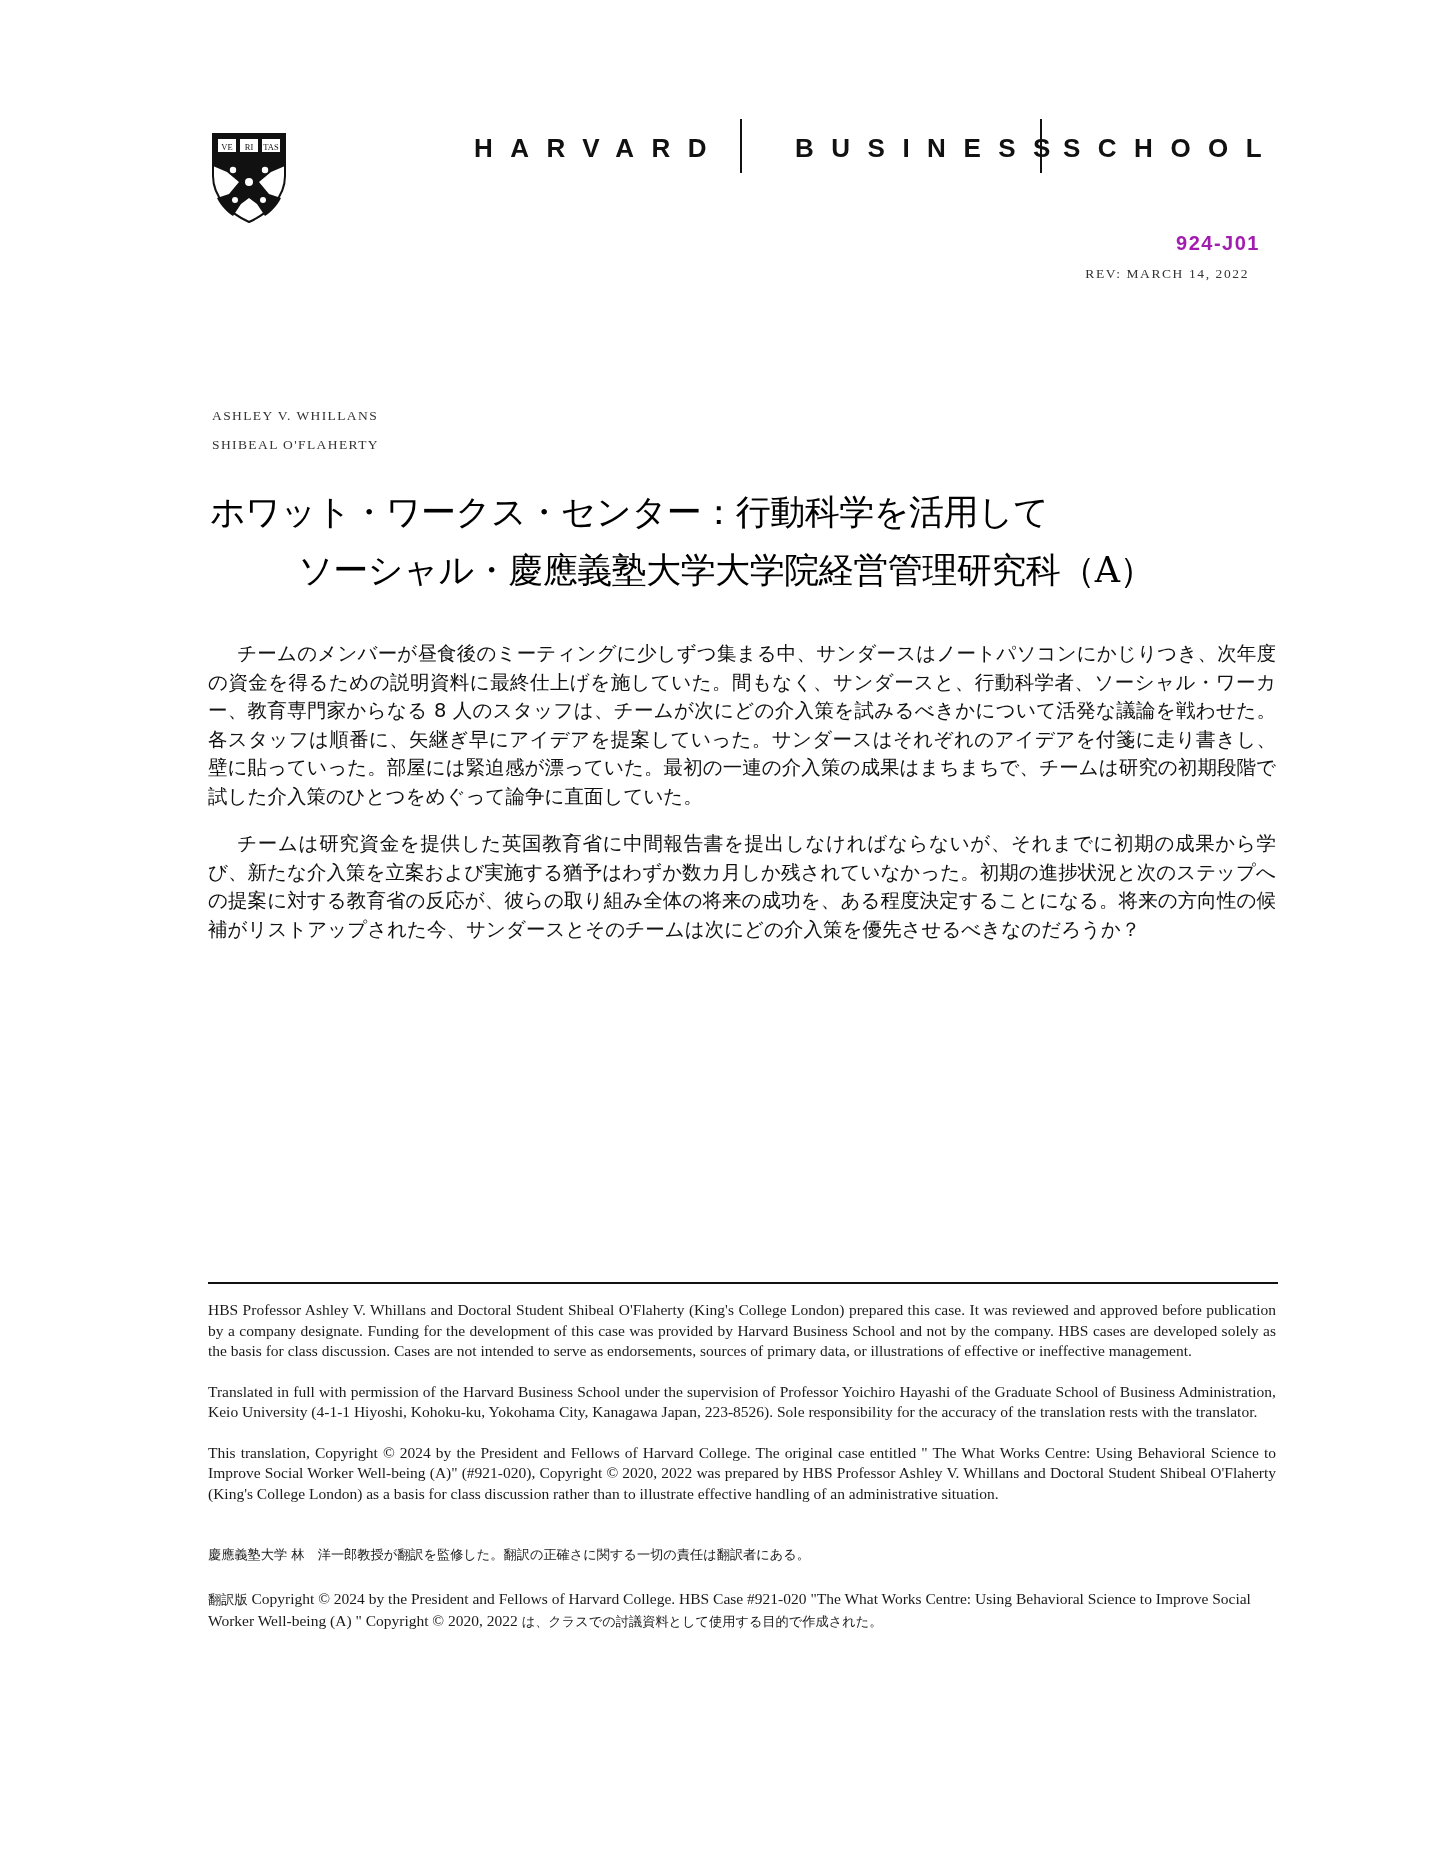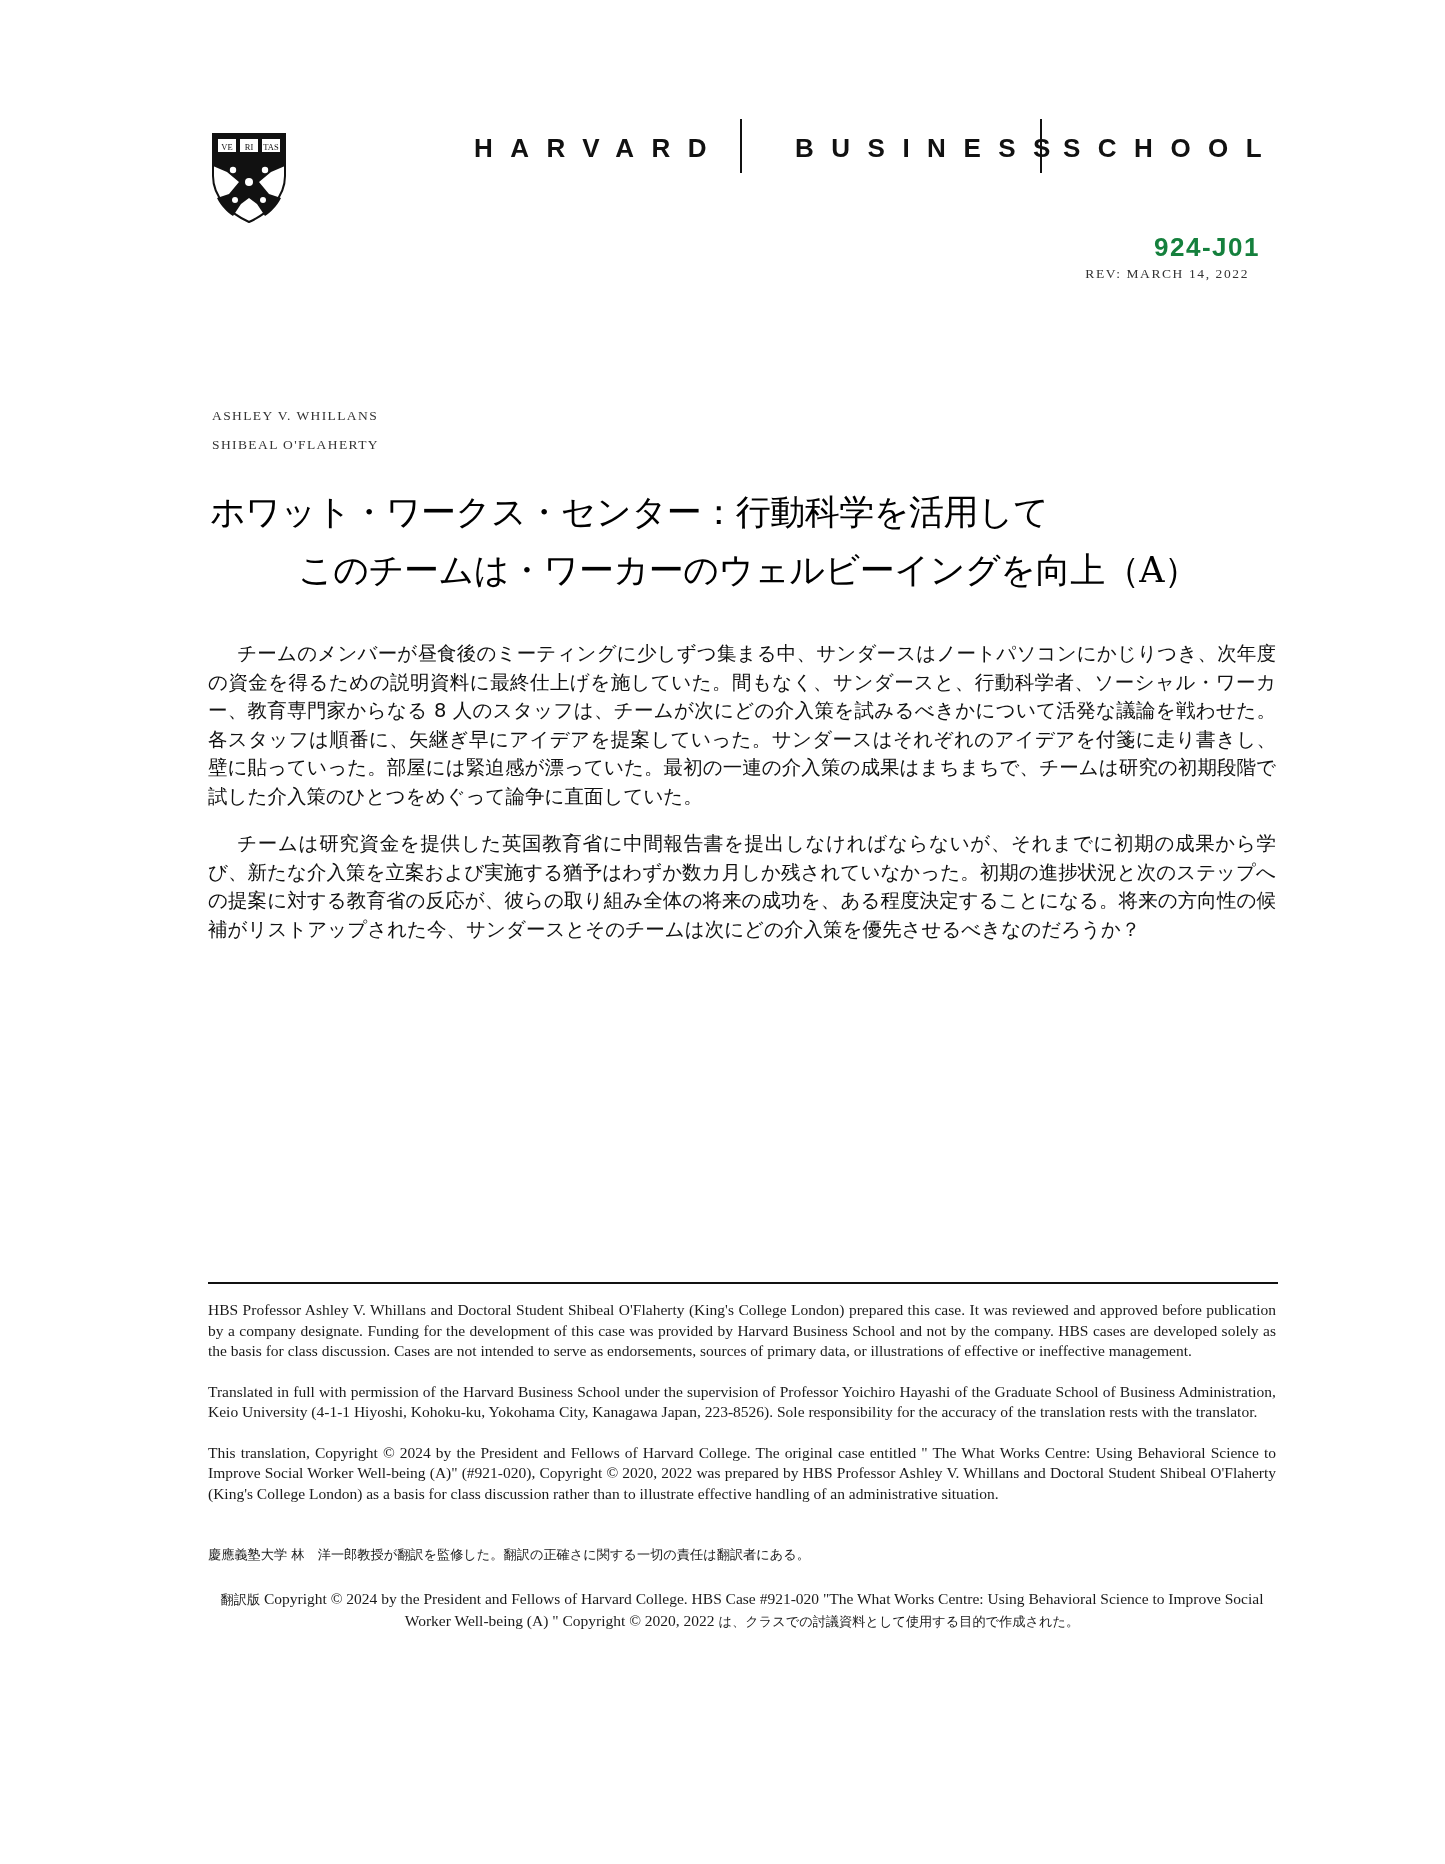--- a/index.html
+++ b/index.html
@@ -24,21 +24,21 @@
     #hbs-business { left: 795px; }
     #hbs-school { left: 1063px; }
     .hbs-divider { top: 119px; width: 2px; height: 54px; background: #111111; }
     #div1 { left: 740px; }
     #div2 { left: 1040px; }
 
     
     #case-number {
       right: 185px; top: 232px;
       font-family: "Liberation Sans", sans-serif; font-weight: bold;
-      font-size: 26px; letter-spacing: 1.5px; color: #15803d;
+      font-size: 20px; letter-spacing: 1.5px; color: #a21caf;
     }
     #rev-date {
       right: 196px; top: 266px;
       font-family: "Liberation Serif", serif; font-size: 13.5px;
       letter-spacing: 1.6px; color: #333;
     }
 
     
     .author {
       left: 212px;
@@ -71,21 +71,21 @@
     #footer-rule { left: 208px; top: 1282px; width: 1070px; height: 2px; background: #111; }
 
     
     #footer {
       left: 208px; top: 1300px; width: 1068px;
       font-family: "Liberation Serif", serif;
       font-size: 15.5px; line-height: 20.5px; color: #1a1a1a;
     }
     #footer p { margin: 0 0 20px 0; text-align: justify; }
     #footer p.jp { font-family: "DejaVu Sans", sans-serif; font-size: 13.2px; line-height: 20.5px; text-align: left; }
-    #footer p.mixed { text-align: center; margin-top: 24px; }
+    #footer p.mixed { text-align: left; margin-top: 24px; }
     #footer .jp-span { font-family: "DejaVu Sans", sans-serif; font-size: 13.2px; }
   </style>
 </head>
 <body>
 
 <svg id="shield" class="abs" viewBox="0 0 76 92">
   <path d="M2 2 H74 V44 C74 66 56 82 38 90 C20 82 2 66 2 44 Z" fill="#ffffff" stroke="#111" stroke-width="2"></path>
   <rect x="2" y="2" width="72" height="24" fill="#111"></rect>
   <rect x="7" y="7" width="18" height="13" fill="#fff"></rect>
   <rect x="29" y="7" width="18" height="13" fill="#fff"></rect>
@@ -108,21 +108,21 @@
 <div id="div2" class="abs hbs-divider"></div>
 <div id="hbs-school" class="abs hbs-word">SCHOOL</div>
 
 <div id="case-number" class="abs">924-J01</div>
 <div id="rev-date" class="abs">REV: MARCH 14, 2022</div>
 
 <div id="author-1" class="abs author">ASHLEY V. WHILLANS</div>
 <div id="author-2" class="abs author">SHIBEAL O'FLAHERTY</div>
 
 <div id="title-1" class="abs title-line">ホワット・ワークス・センター：行動科学を活用して</div>
-<div id="title-2" class="abs title-line">このチームは・ワーカーのウェルビーイングを向上（A）</div>
+<div id="title-2" class="abs title-line">ソーシャル・慶應義塾大学大学院経営管理研究科（A）</div>
 
 <div id="body" class="abs">
   <p>チームのメンバーが昼食後のミーティングに少しずつ集まる中、サンダースはノートパソコンにかじりつき、次年度の資金を得るための説明資料に最終仕上げを施していた。間もなく、サンダースと、行動科学者、ソーシャル・ワーカー、教育専門家からなる 8 人のスタッフは、チームが次にどの介入策を試みるべきかについて活発な議論を戦わせた。各スタッフは順番に、矢継ぎ早にアイデアを提案していった。サンダースはそれぞれのアイデアを付箋に走り書きし、壁に貼っていった。部屋には緊迫感が漂っていた。最初の一連の介入策の成果はまちまちで、チームは研究の初期段階で試した介入策のひとつをめぐって論争に直面していた。</p>
   <p>チームは研究資金を提供した英国教育省に中間報告書を提出しなければならないが、それまでに初期の成果から学び、新たな介入策を立案および実施する猶予はわずか数カ月しか残されていなかった。初期の進捗状況と次のステップへの提案に対する教育省の反応が、彼らの取り組み全体の将来の成功を、ある程度決定することになる。将来の方向性の候補がリストアップされた今、サンダースとそのチームは次にどの介入策を優先させるべきなのだろうか？</p>
 </div>
 
 <div id="footer-rule" class="abs"></div>
 <div id="footer" class="abs">
   <p>HBS Professor Ashley V. Whillans and Doctoral Student Shibeal O'Flaherty (King's College London) prepared this case. It was reviewed and approved before publication by a company designate. Funding for the development of this case was provided by Harvard Business School and not by the company. HBS cases are developed solely as the basis for class discussion. Cases are not intended to serve as endorsements, sources of primary data, or illustrations of effective or ineffective management.</p>
   <p>Translated in full with permission of the Harvard Business School under the supervision of Professor Yoichiro Hayashi of the Graduate School of Business Administration, Keio University (4-1-1 Hiyoshi, Kohoku-ku, Yokohama City, Kanagawa Japan, 223-8526). Sole responsibility for the accuracy of the translation rests with the translator.</p>

